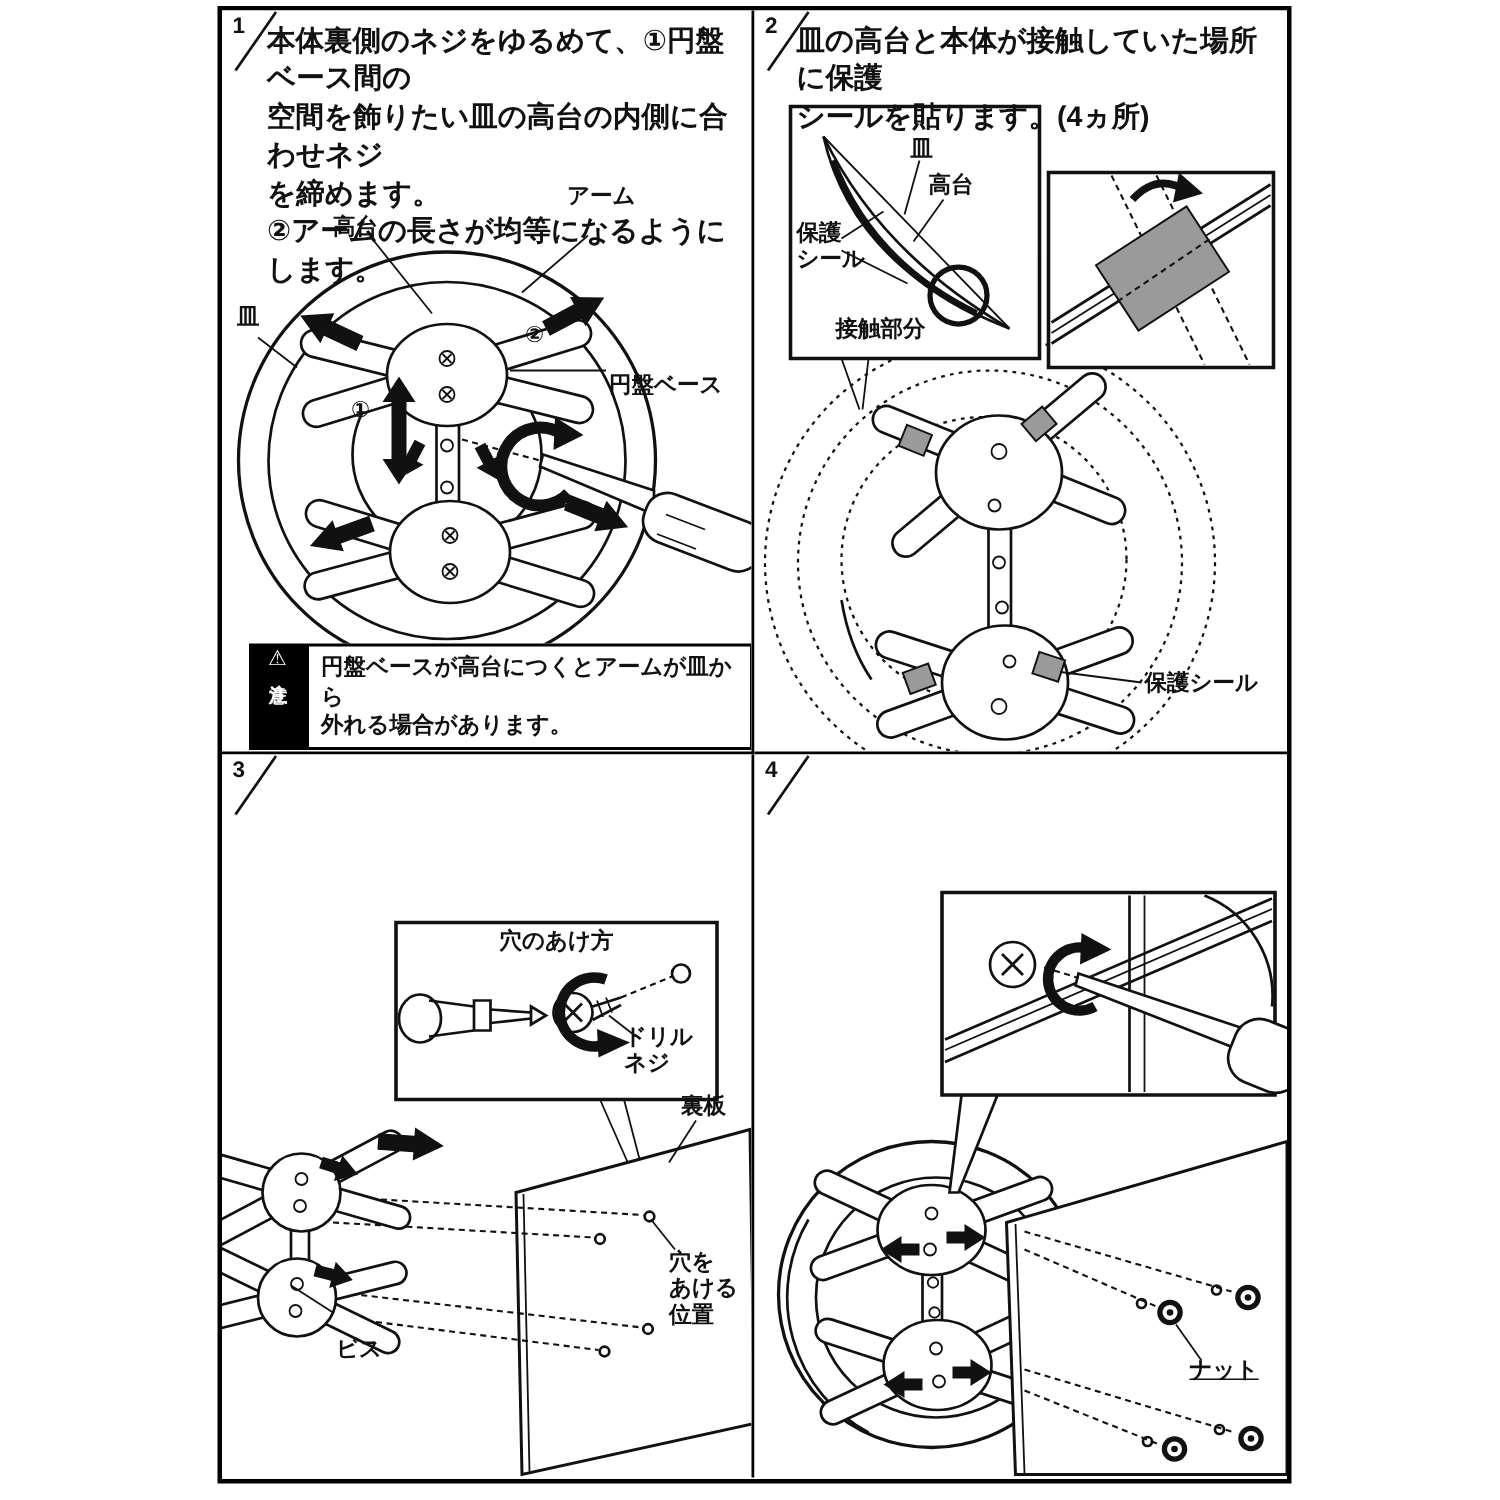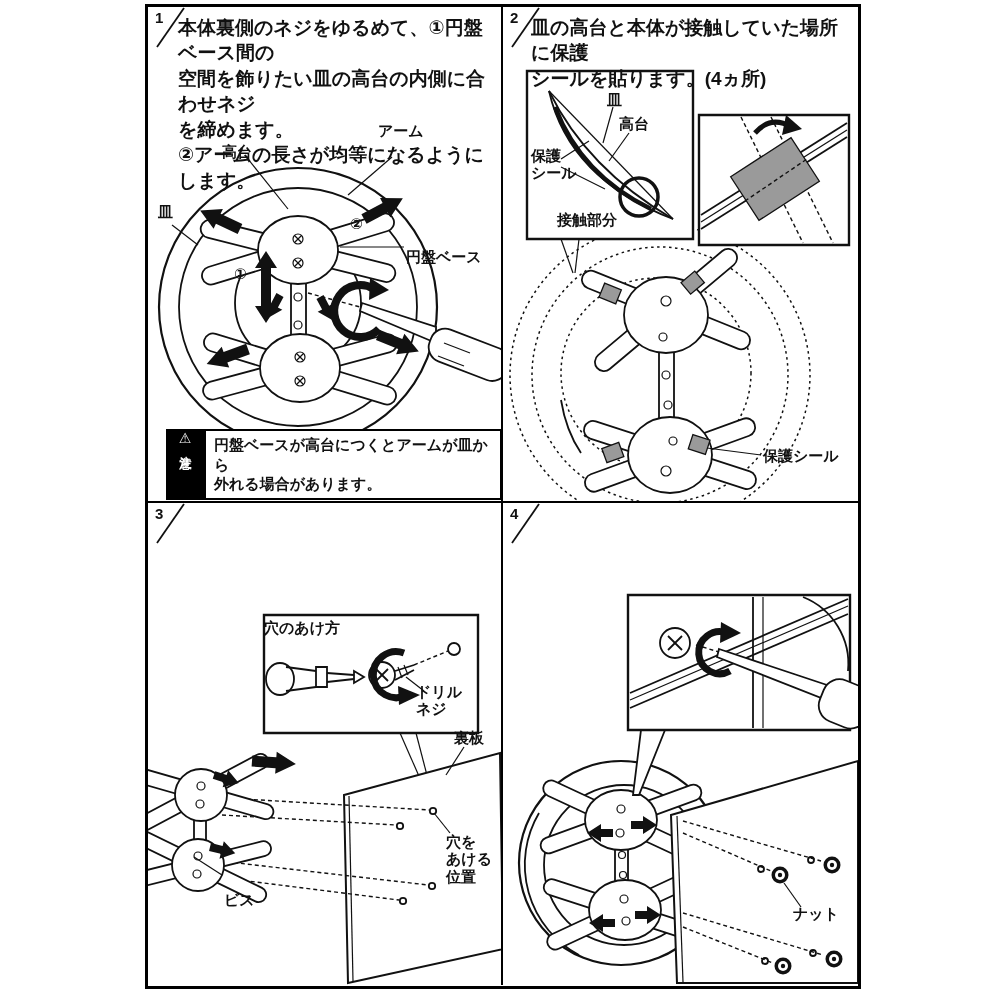--- a/index.html
+++ b/index.html
@@ -287,21 +287,21 @@
       </g>
       <polygon points="0,-5.5 24,-5.5 24,-11 44,0 24,11 24,5.5 0,5.5" class="blk" transform="translate(104,258) rotate(4)"></polygon>
 
       <g class="thin">
         <line x1="316" y1="244" x2="298" y2="272"></line>
         <line x1="286" y1="310" x2="302" y2="330"></line>
         <line x1="74" y1="372" x2="46" y2="354"></line>
       </g>
     </svg>
 
-    <div class="lbl" style="left:116px;top:116px;width:214px;">穴のあけ方</div>
+    <div class="lbl" style="left:116px;top:116px;width:214px;text-align:center;">穴のあけ方</div>
     <div class="lbl" style="left:268px;top:180px;">ドリル
 ネジ</div>
     <div class="lbl" style="left:306px;top:226px;">裏板</div>
     <div class="lbl" style="left:298px;top:330px;">穴を
 あける
 位置</div>
     <div class="lbl" style="left:76px;top:388px;">ビス</div>
   </div>
 
   <div class="panel p4">
@@ -382,15 +382,15 @@
         <line x1="165" y1="133" x2="179" y2="147" class="ink"></line>
         <line x1="179" y1="133" x2="165" y2="147" class="ink"></line>
         <path d="M224,130 A21,21 0 1 0 227,168" stroke="#111" stroke-width="7" fill="none"></path>
         <polygon points="218,119 238,130 217,140" class="blk"></polygon>
         <polygon points="216,146 330,184 326,198 214,154" class="wfill"></polygon>
         <rect x="-12" y="-22" width="50" height="44" rx="17" class="wfill" transform="translate(330,196) rotate(22)"></rect>
         <line x1="193" y1="142" x2="216" y2="149" class="dash"></line>
       </g>
     </svg>
 
-    <div class="lbl" style="left:290px;top:402px;">ナット</div>
+    <div class="lbl" style="left:290px;top:402px;text-decoration:underline;">ナット</div>
   </div>
 </div>
 
 </body></html>

